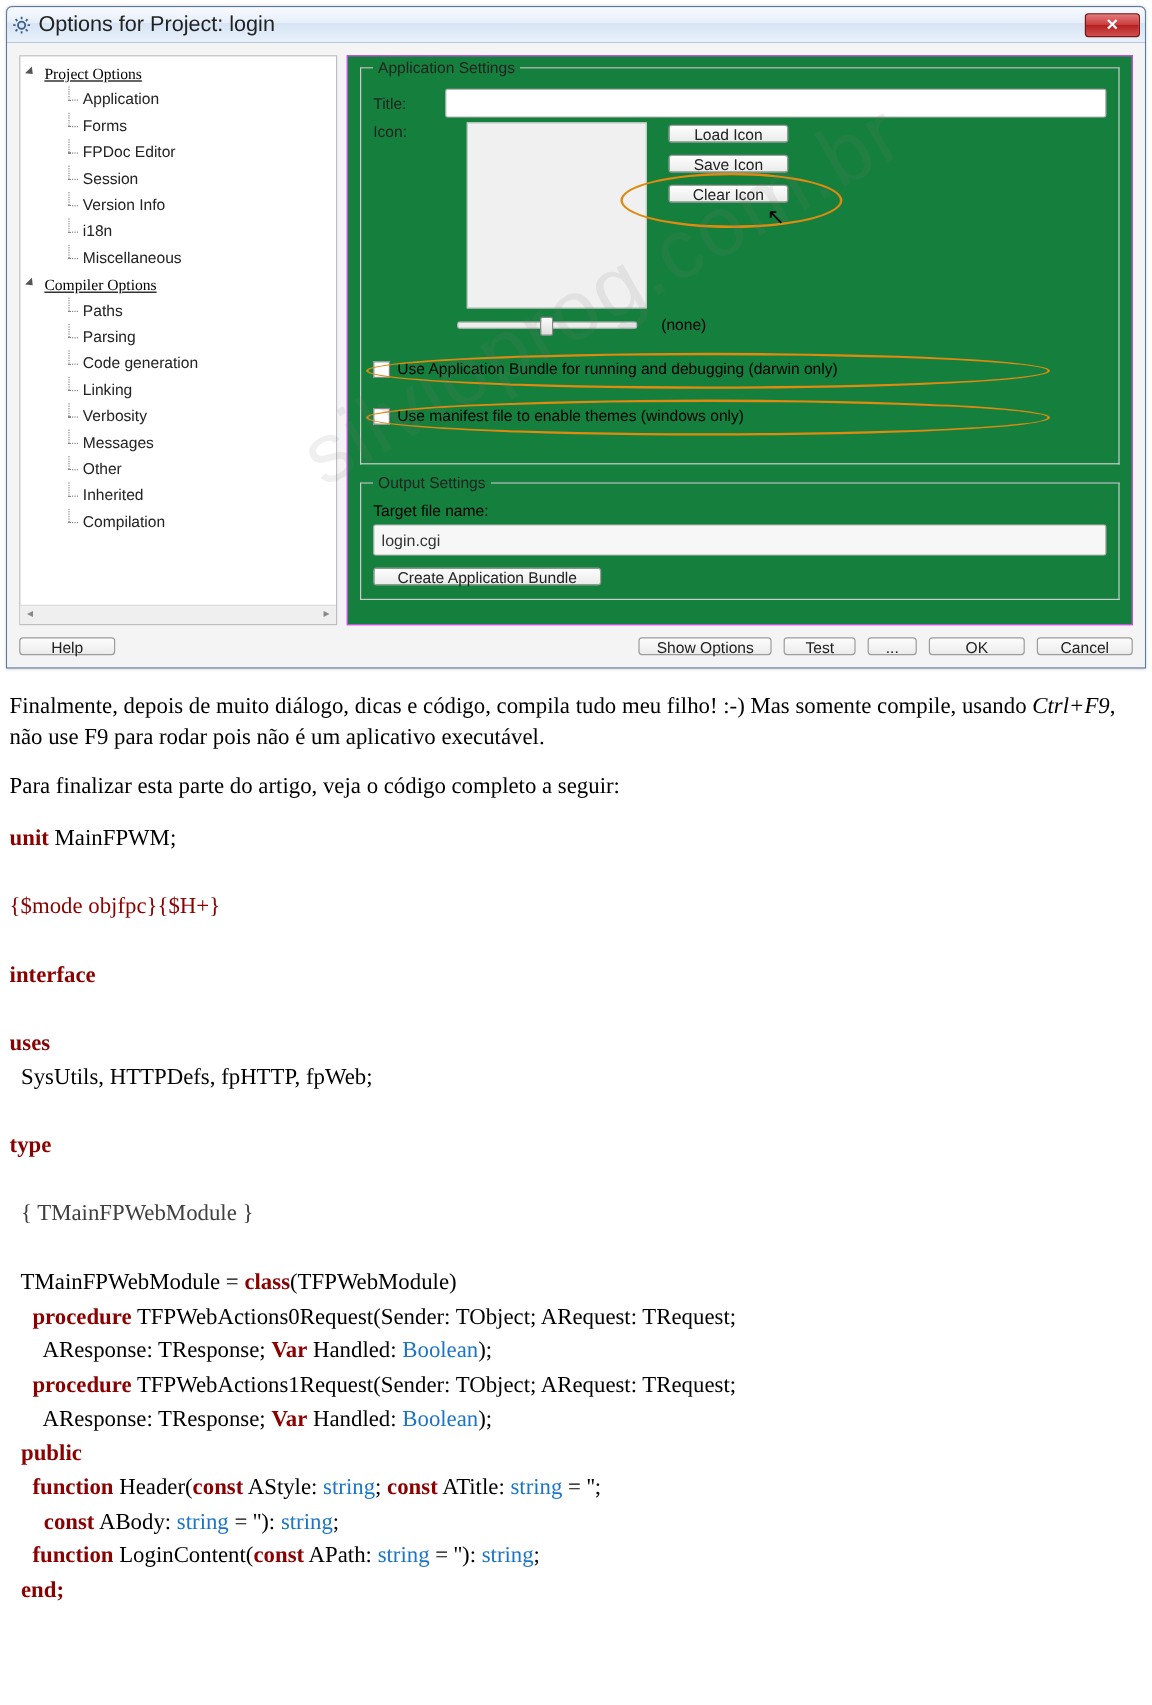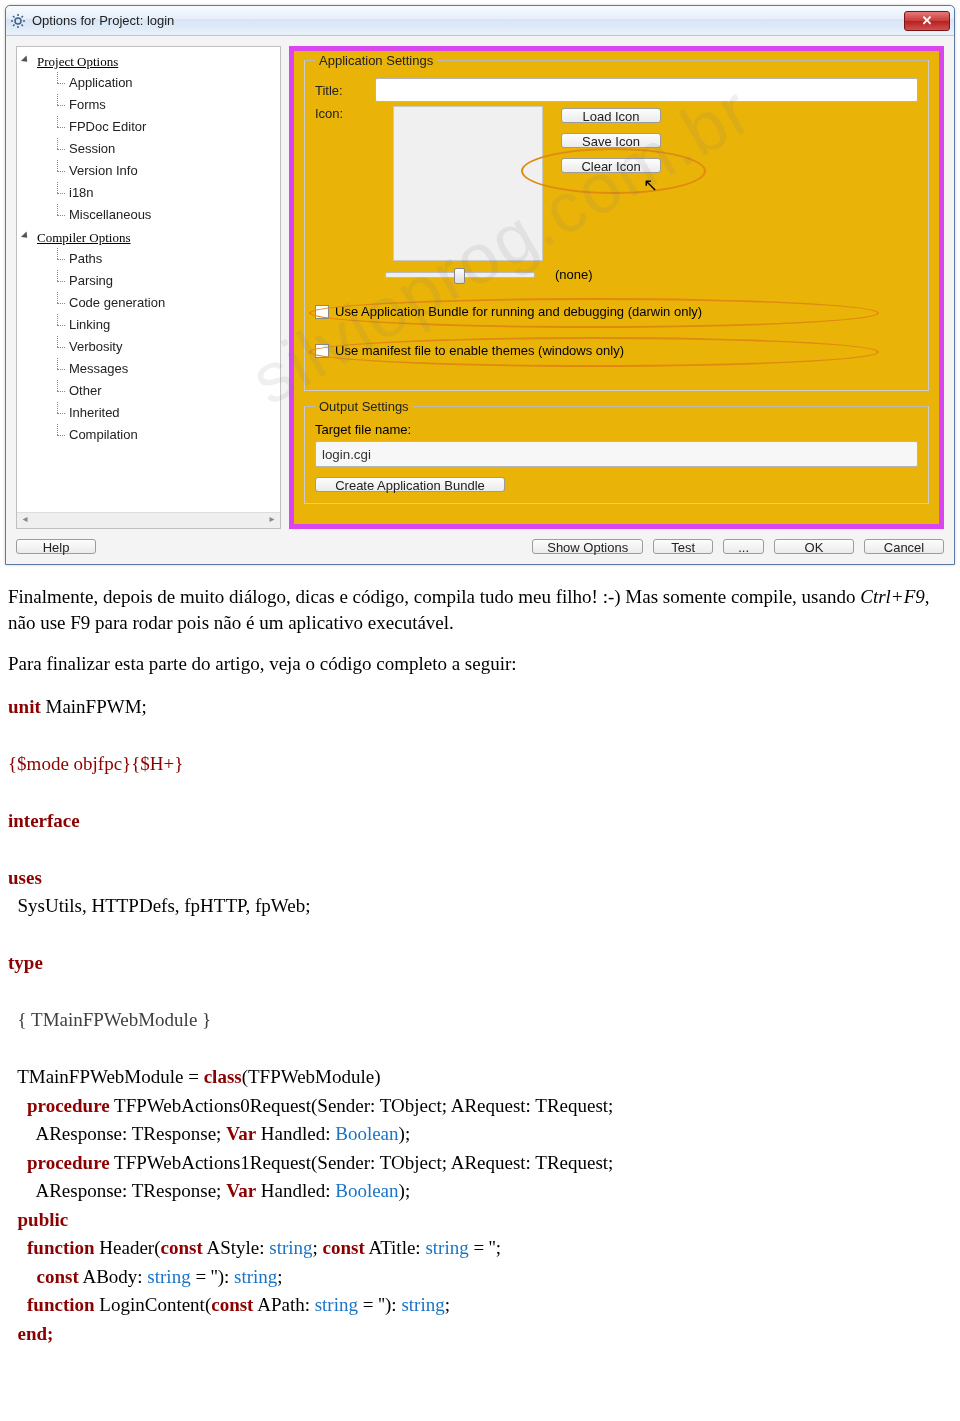--- a/index.html
+++ b/index.html
@@ -30,21 +30,21 @@
   }
   .titlebar .t-icon {
     width: 16px; height: 16px;
     margin-right: 6px;
     display:inline-flex;align-items:center;justify-content:center;
     color:#3b5f86;
   }
   .titlebar .title {
     flex: 1;
     color: #222;
-    font-size: 13px;
+    font-size: 18px;
   }
   .titlebar .close-btn {
     width: 46px; height: 20px;
     background: linear-gradient(to bottom,#e67a7a,#c83b3b 49%,#b42020 50%,#d25050);
     border: 1px solid #7a1515;
     border-radius: 3px;
     display:flex;align-items:center;justify-content:center;
     color:#fff; font-weight:bold;
     cursor:pointer;
   }
@@ -91,22 +91,22 @@
     border-top:1px dotted #888;
   }
   .tree-scroll {
     position:absolute;bottom:0;left:0;right:0;height:16px;
     background:#efefef;border-top:1px solid #ddd;
     display:flex;justify-content:space-between;
   }
   .tree-scroll span{width:16px;text-align:center;color:#888;font-size:10px;}
   .right-panel {
     flex:1;
-    border:5px solid #d946ef;
-    background:#eab308;
+    border:1px solid #d946ef;
+    background:#15803d;
     padding:2px 10px 12px 10px;
   }
   fieldset {
     border:1px solid #ccc;
     border-top:1px solid #bbb;
     margin:0 0 8px 0;
     padding: 6px 10px 10px 10px;
   }
   fieldset legend { color:#222; padding:0 4px; }
   .row { display:flex; align-items:center; margin:4px 0; }

